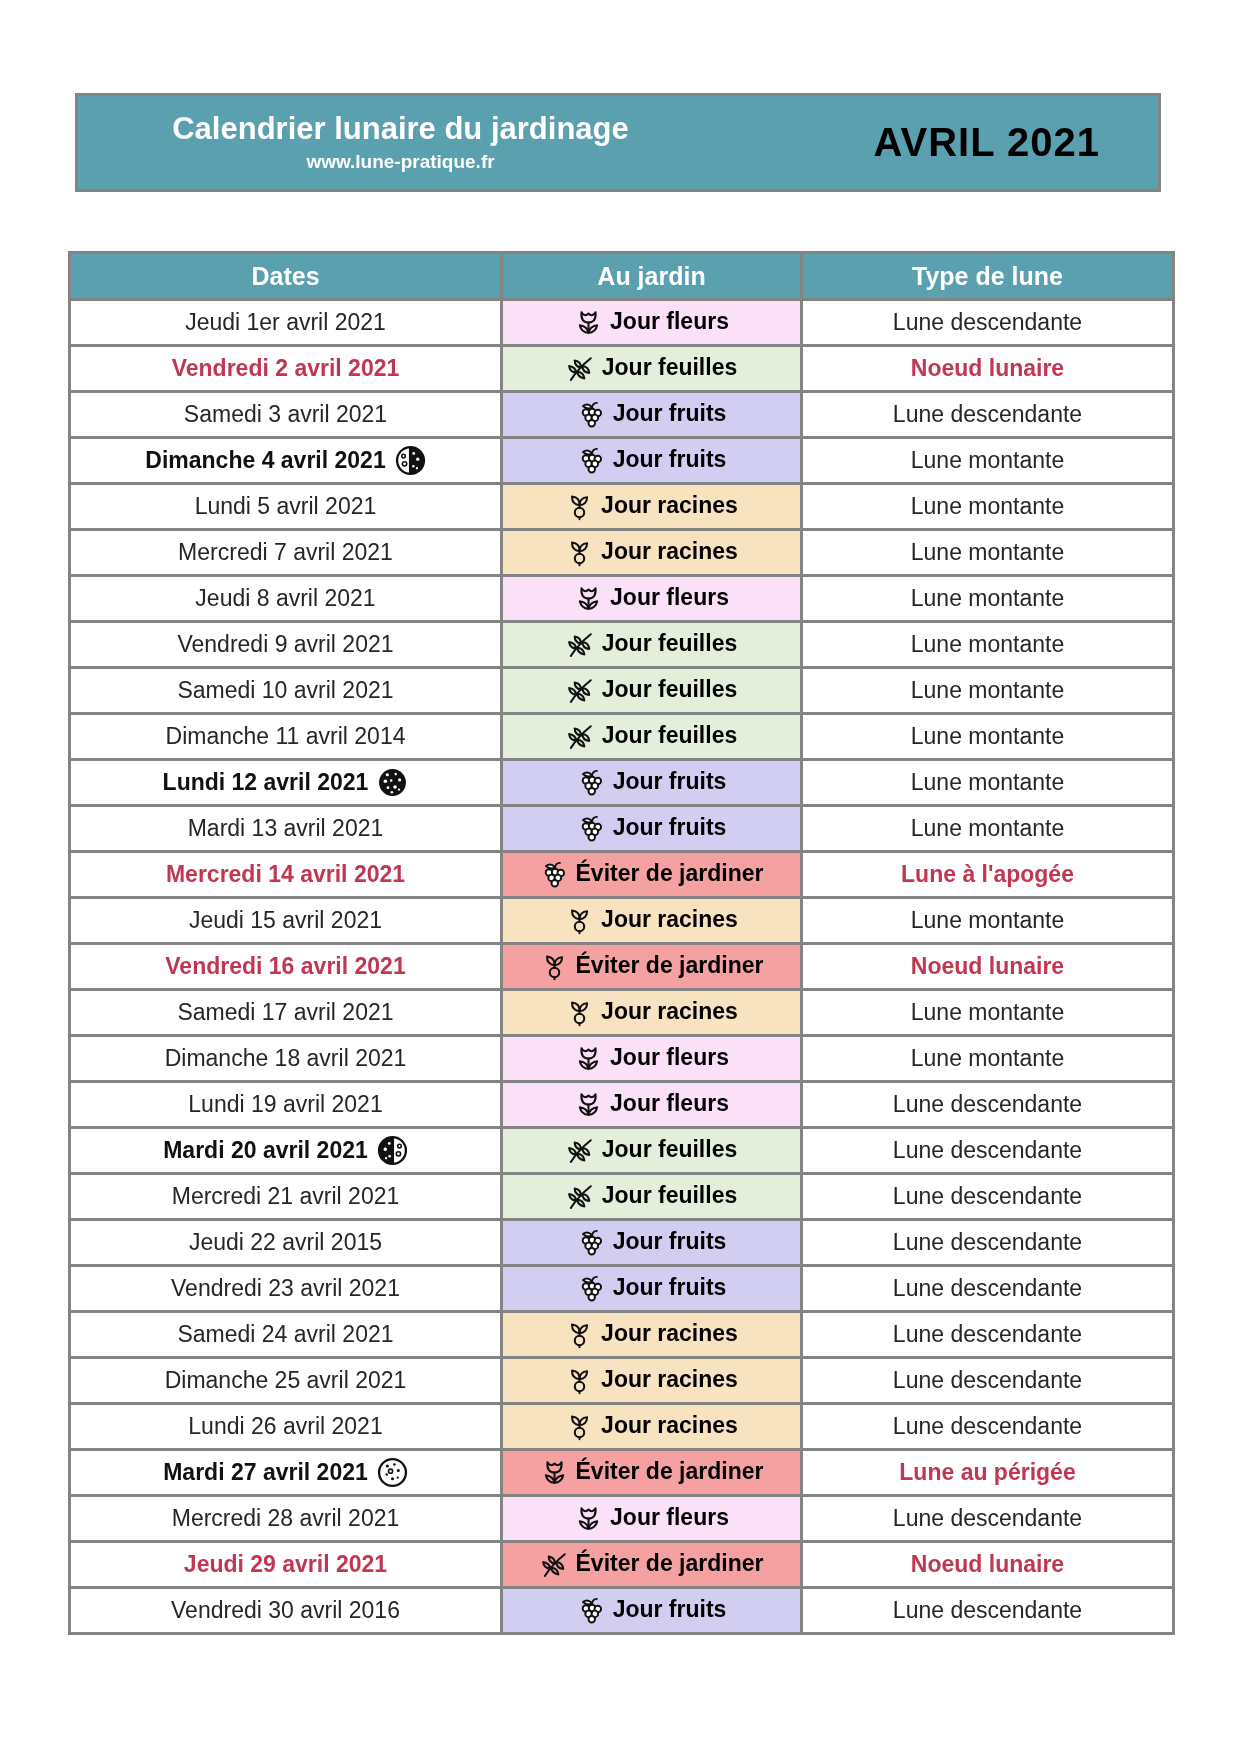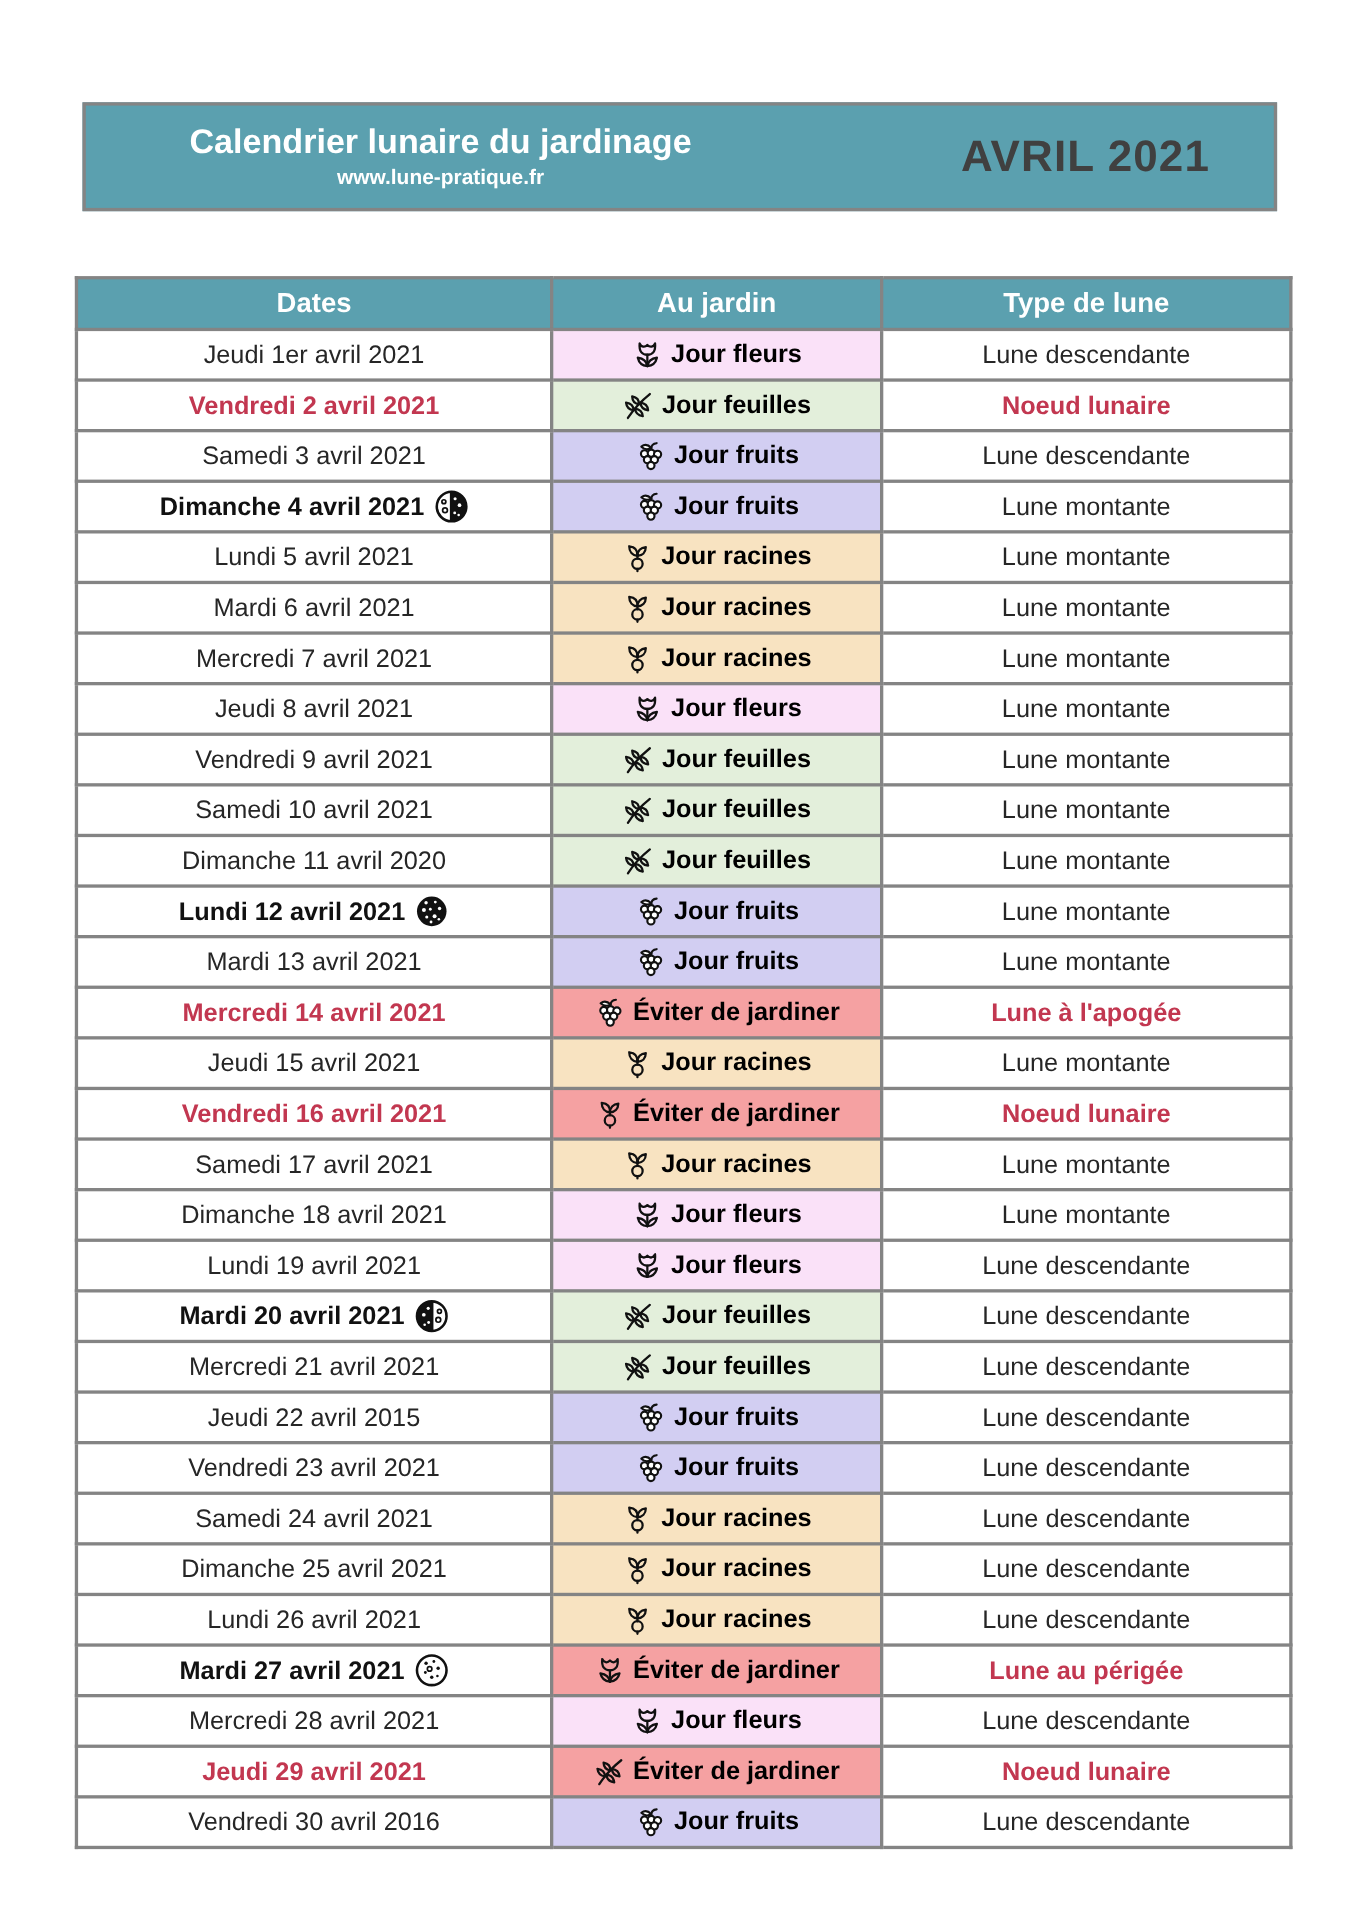--- a/index.html
+++ b/index.html
@@ -12,21 +12,21 @@
   .banner{
     position:absolute;left:75px;top:93px;width:1086px;height:99px;
     box-sizing:border-box;background:var(--teal);
     border:3px solid var(--border_gray);
     display:flex;align-items:center;
   }
   .banner-left{width:645px;text-align:center;}
   .title{color:#fff;font-weight:bold;font-size:31px;line-height:1.1;}
   .subtitle{color:#fff;font-weight:bold;font-size:19px;margin-top:5px;}
   .banner-right{flex:1;text-align:right;padding-right:58px;}
-  .month{color:#404040;font-weight:bold;font-size:40px;letter-spacing:1px;}
+  .month{color:#000000;font-weight:bold;font-size:40px;letter-spacing:1px;}
 
   
   table.cal{
     position:absolute;left:68px;top:218px;width:1104px;
     border-collapse:collapse;table-layout:fixed;margin-top:33px;
   }
   col.c1{width:432px;} col.c2{width:300px;} col.c3{width:372px;}
   .cal th{
     height:44px;background:var(--teal);color:#fff;
     font-size:25px;font-weight:bold;
@@ -185,27 +185,20 @@
     <td class="c-lune">Lune montante</td>
   </tr>
       <tr>
     <td class="c-date"><span>Lundi 5 avril 2021</span></td>
     <td class="c-garden bg-racines"><svg class="gicon" viewBox="0 0 24 24">
             <use href="#sym-root"></use>
           </svg><span>Jour racines</span></td>
     <td class="c-lune">Lune montante</td>
   </tr>
       <tr>
-    <td class="c-date"><span>Mardi 6 avril 2021</span></td>
-    <td class="c-garden bg-racines"><svg class="gicon" viewBox="0 0 24 24">
-            <use href="#sym-root"></use>
-          </svg><span>Jour racines</span></td>
-    <td class="c-lune">Lune montante</td>
-  </tr>
-      <tr>
     <td class="c-date"><span>Mercredi 7 avril 2021</span></td>
     <td class="c-garden bg-racines"><svg class="gicon" viewBox="0 0 24 24">
             <use href="#sym-root"></use>
           </svg><span>Jour racines</span></td>
     <td class="c-lune">Lune montante</td>
   </tr>
       <tr>
     <td class="c-date"><span>Jeudi 8 avril 2021</span></td>
     <td class="c-garden bg-fleurs"><svg class="gicon" viewBox="0 0 24 24">
             <use href="#sym-tulip"></use>
@@ -220,21 +213,21 @@
     <td class="c-lune">Lune montante</td>
   </tr>
       <tr>
     <td class="c-date"><span>Samedi 10 avril 2021</span></td>
     <td class="c-garden bg-feuilles"><svg class="gicon" viewBox="0 0 24 24">
             <use href="#sym-leaf"></use>
           </svg><span>Jour feuilles</span></td>
     <td class="c-lune">Lune montante</td>
   </tr>
       <tr>
-    <td class="c-date"><span>Dimanche 11 avril 2020</span></td>
+    <td class="c-date"><span>Dimanche 11 avril 2014</span></td>
     <td class="c-garden bg-feuilles"><svg class="gicon" viewBox="0 0 24 24">
             <use href="#sym-leaf"></use>
           </svg><span>Jour feuilles</span></td>
     <td class="c-lune">Lune montante</td>
   </tr>
       <tr>
     <td class="c-date bold"><span>Lundi 12 avril 2021</span><svg class="moon-icon" viewBox="0 0 24 24">
             <use href="#sym-moon-new"></use>
           </svg></td>
     <td class="c-garden bg-fruits"><svg class="gicon" viewBox="0 0 24 24">

